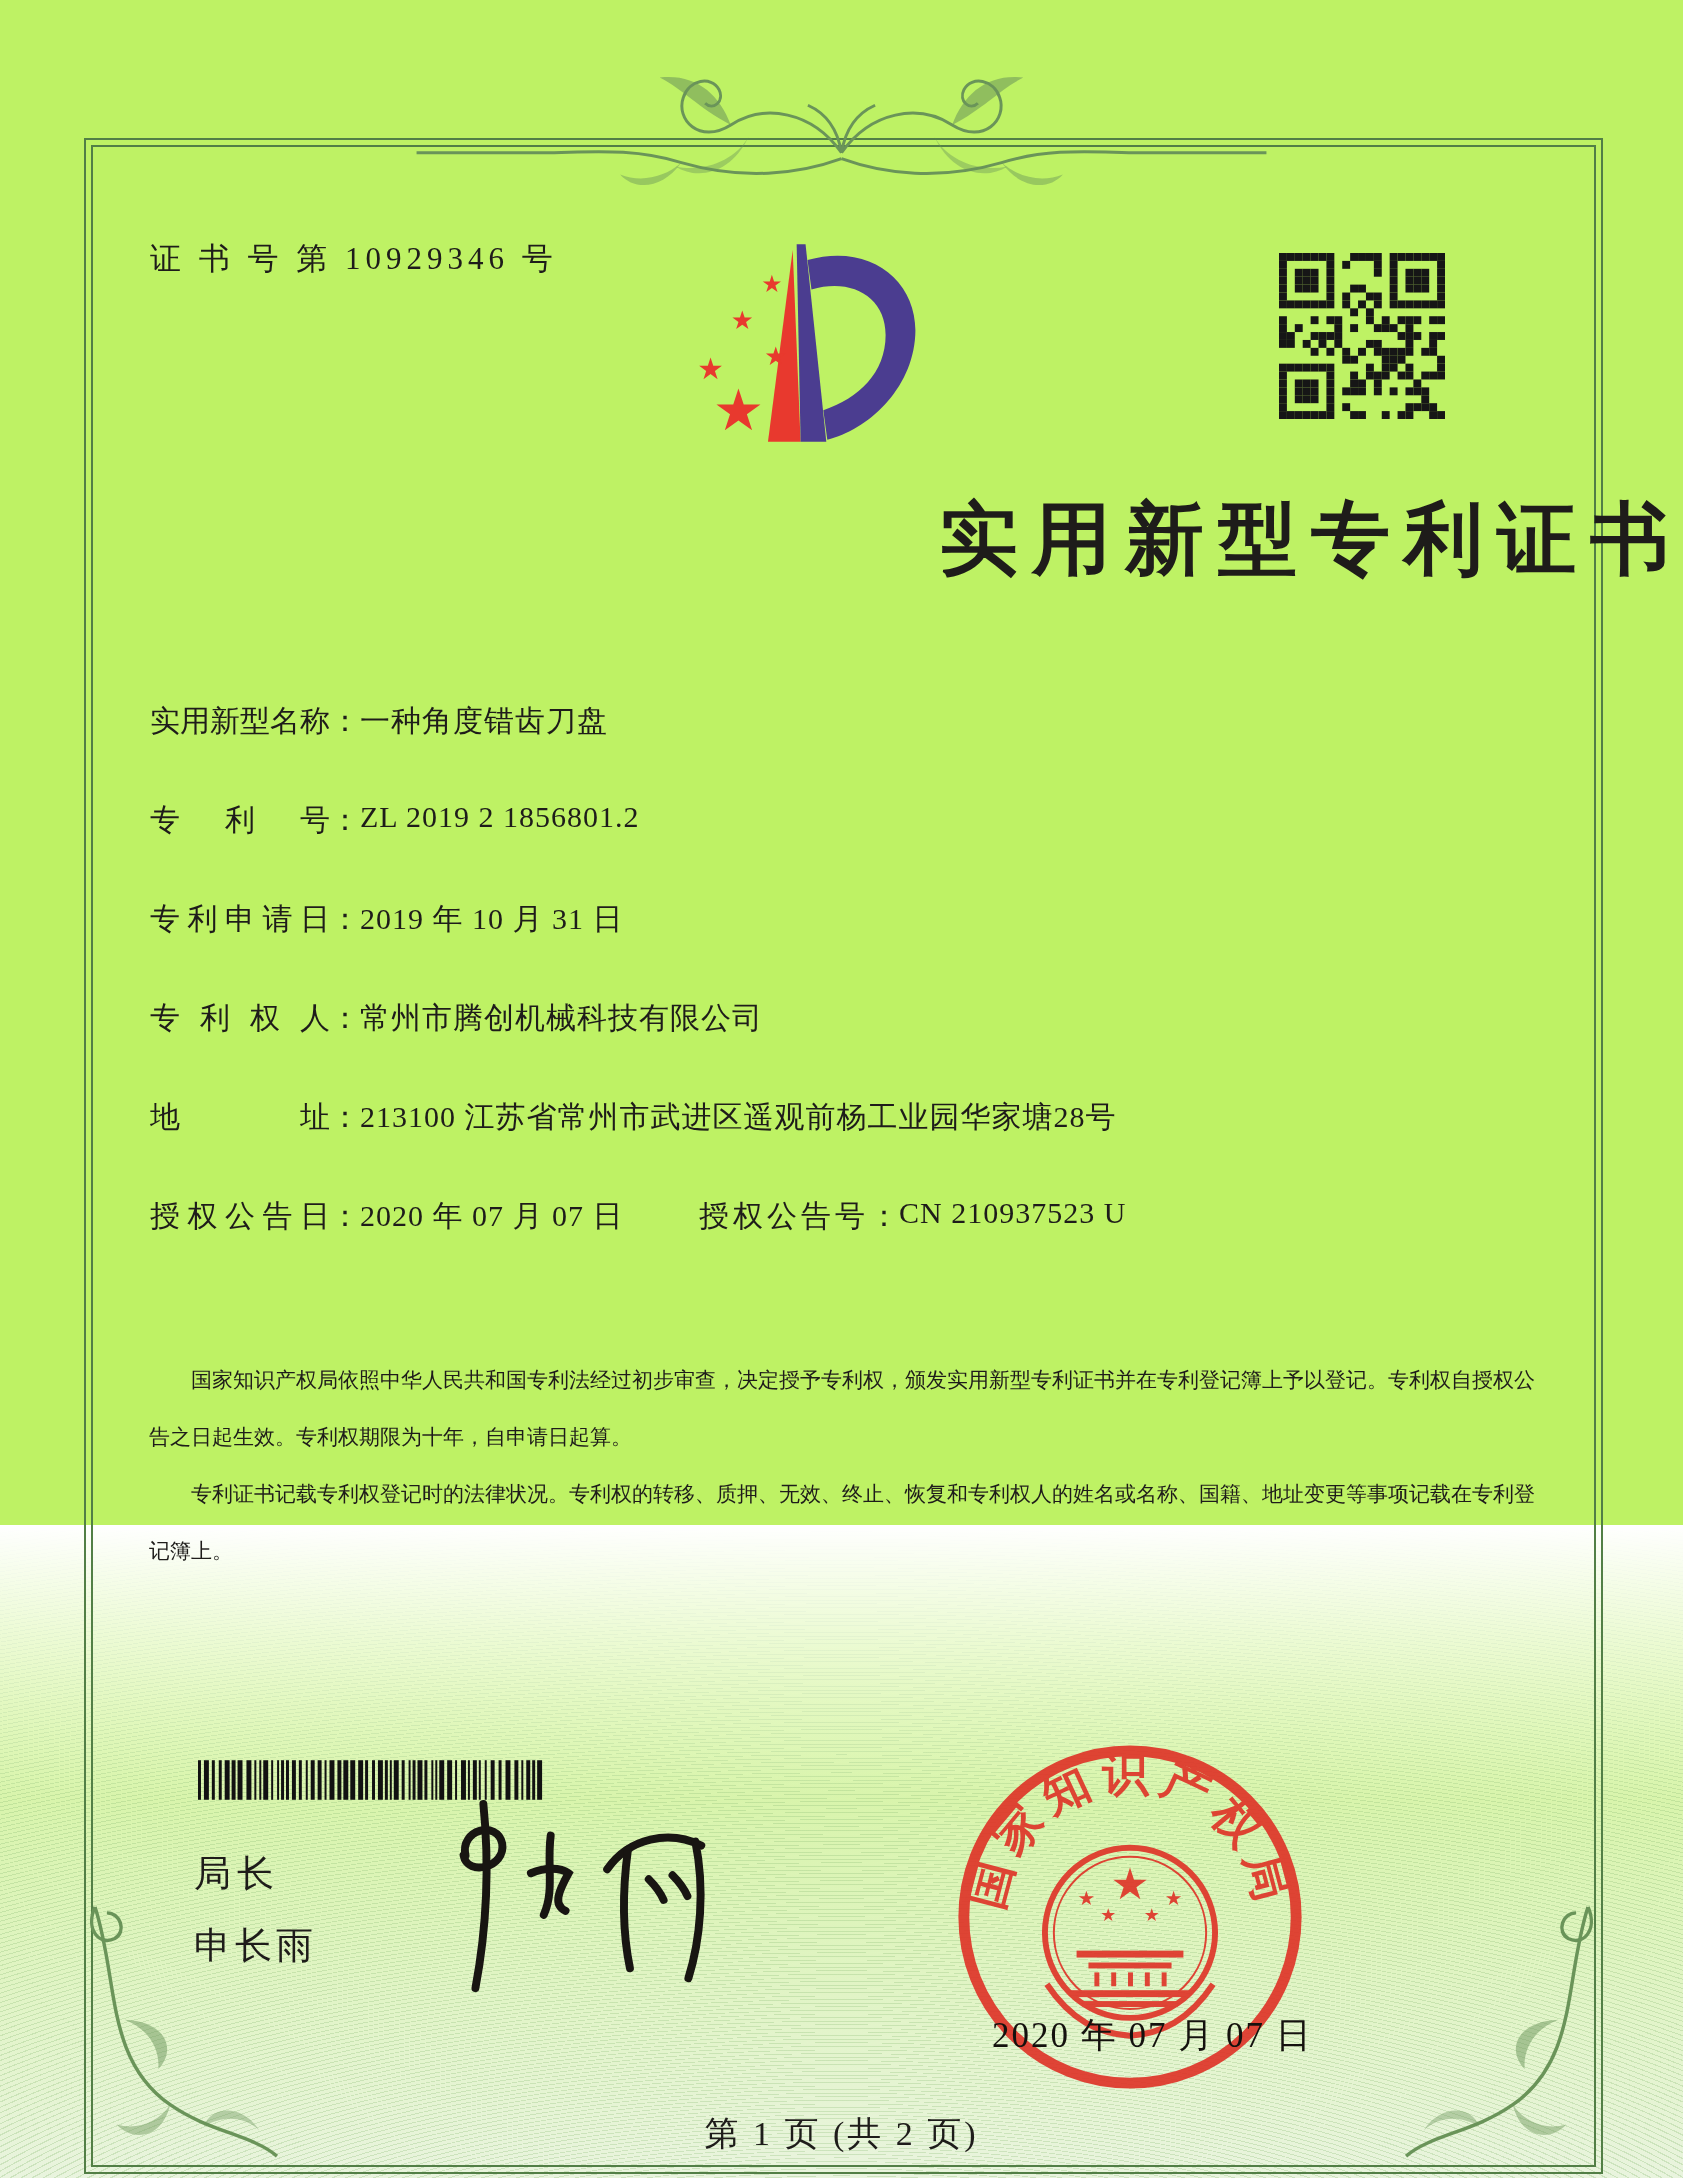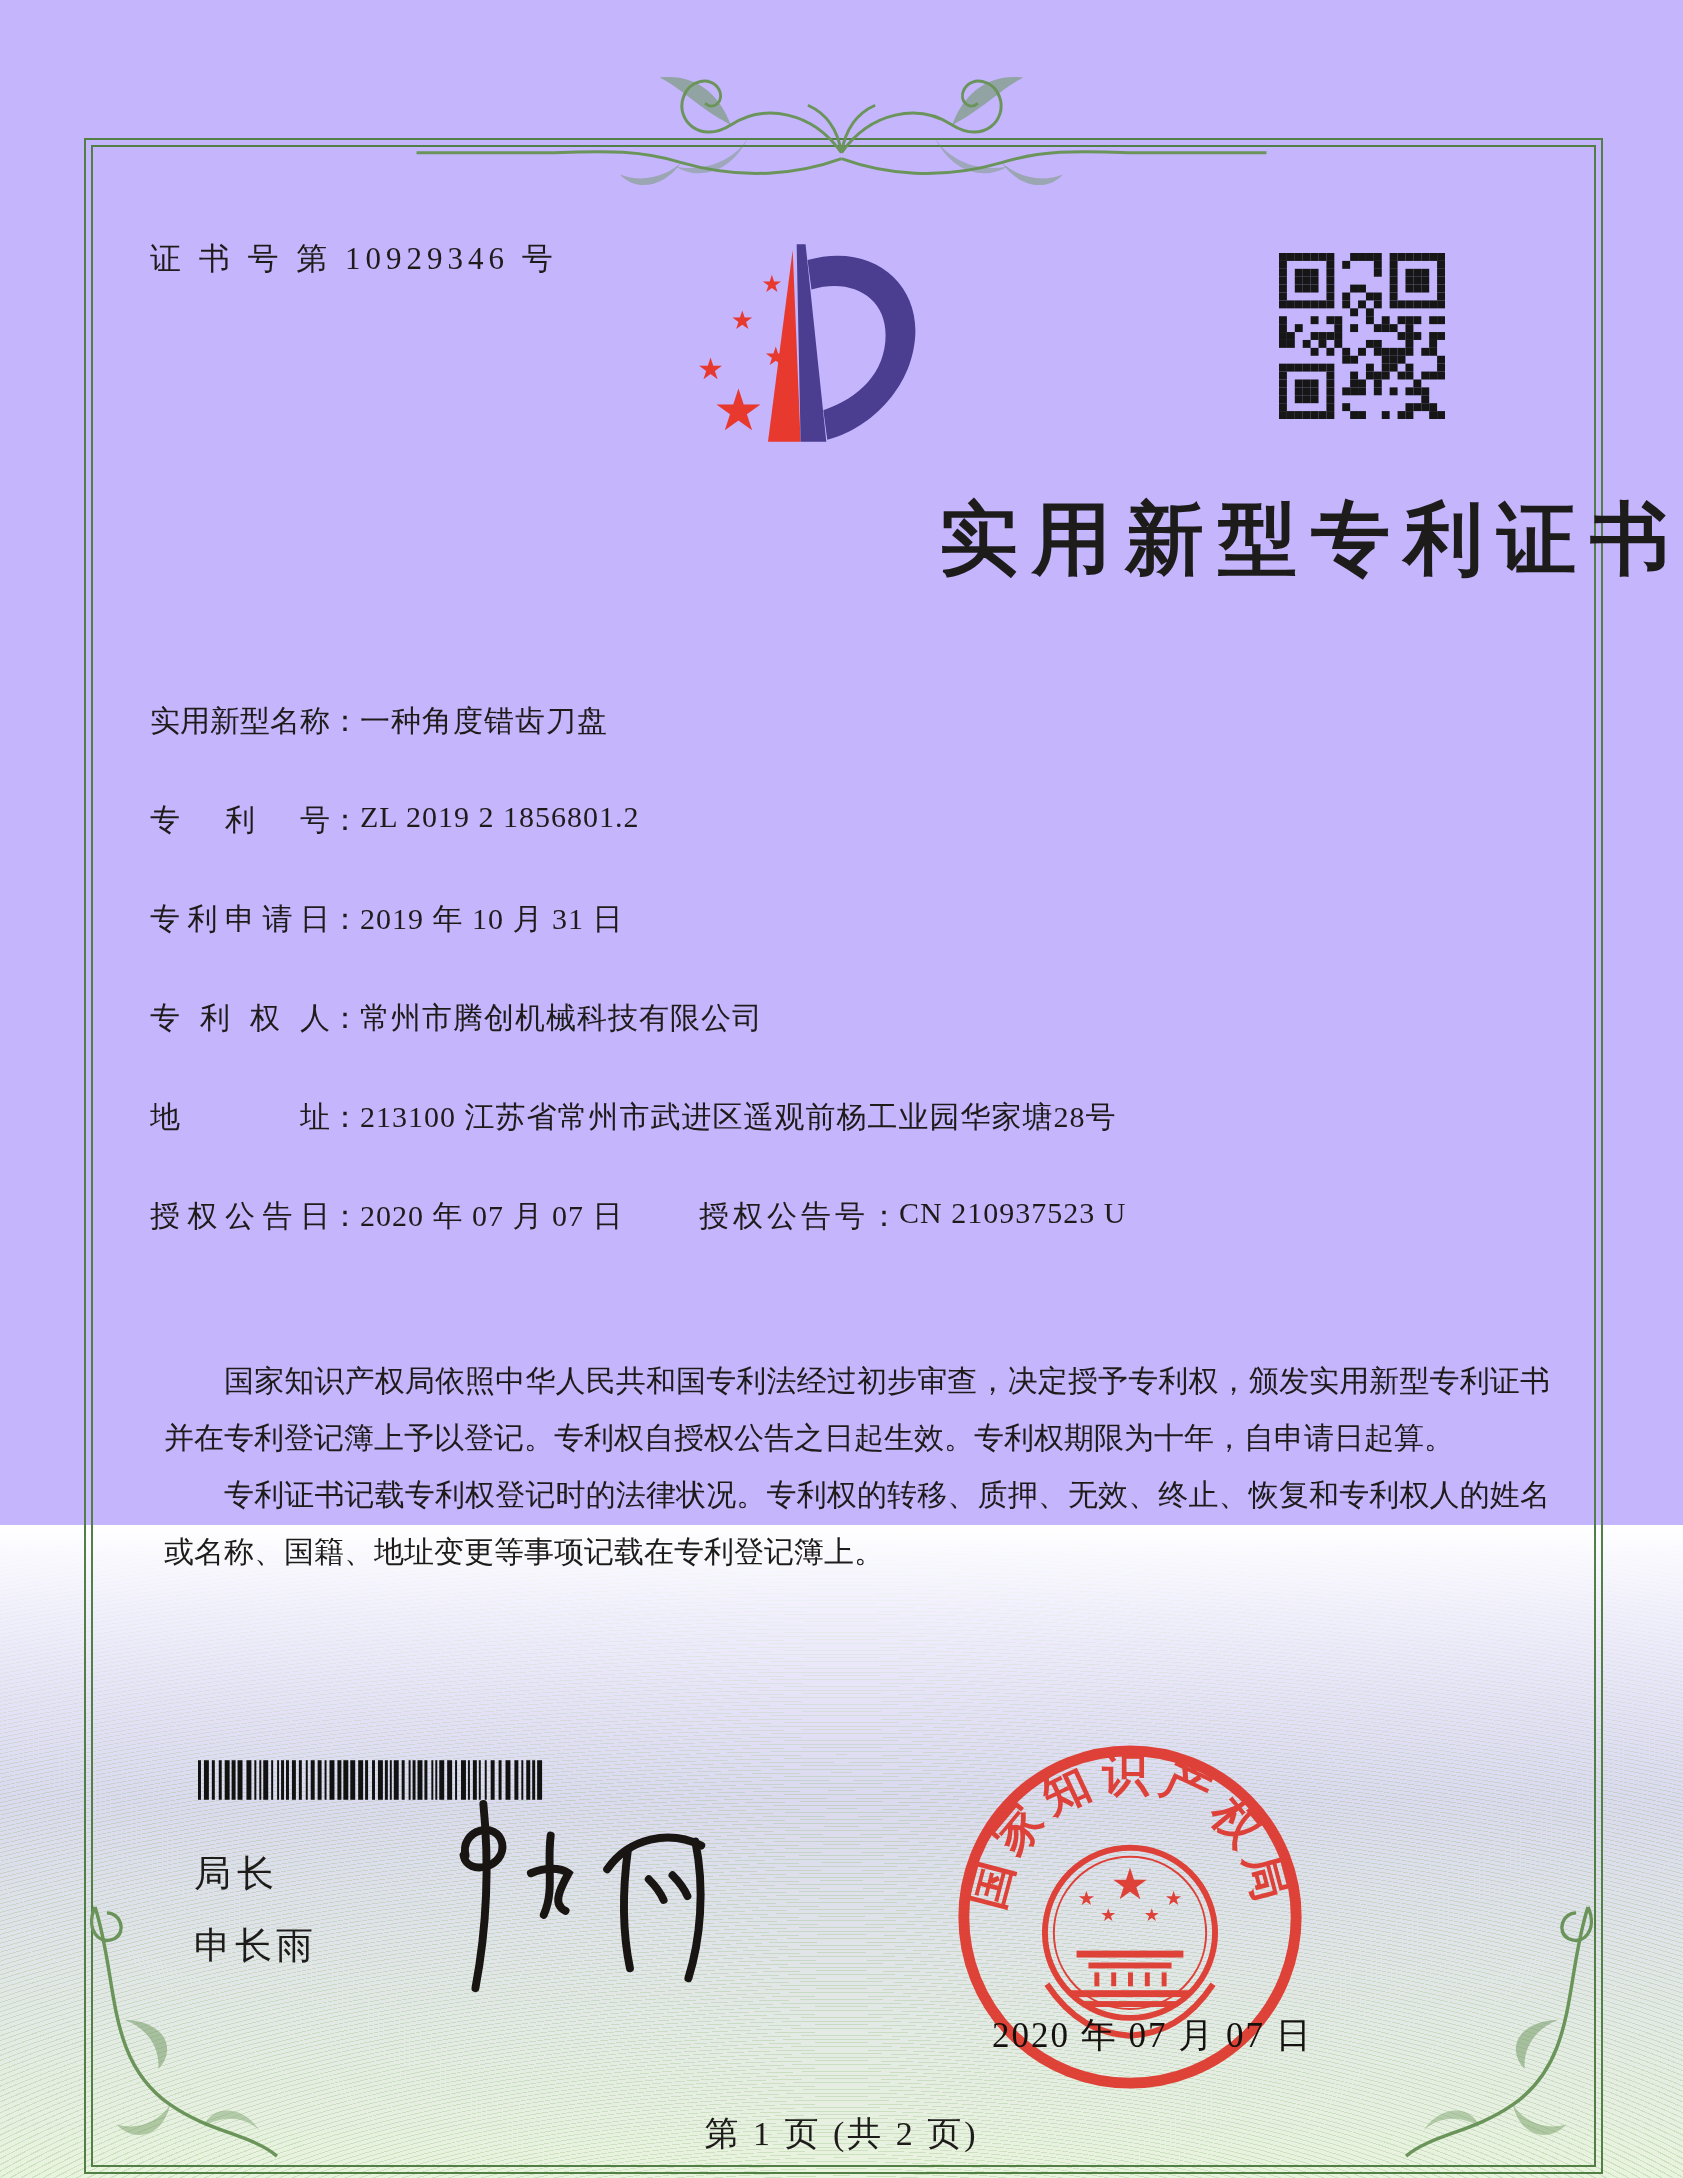--- a/index.html
+++ b/index.html
@@ -1,18 +1,18 @@
 <!DOCTYPE html>
 <html><head>
 <meta charset="utf-8">
 <style>
   html,body{margin:0;padding:0;background:#888;}
   .page{
     position:relative;width:1683px;height:2178px;margin:0 auto;
-    background:#c4b5fd;overflow:hidden;
+    background:#bef264;overflow:hidden;
     font-family:"Liberation Serif",serif;color:#1e1c1a;
   }
   
   .bg-waves{
     position:absolute;left:0;top:1525px;width:1683px;height:653px;z-index:0;
     background:
       linear-gradient(to bottom,#ffffff 0%,rgba(255,255,255,0) 42%),
       repeating-radial-gradient(1881px 752px at 50% 135%,rgba(139,188,118,.30) 0 2px,rgba(255,255,255,0) 2px 9px),
       linear-gradient(to bottom,rgba(247,252,242,.25),#e9f4de);
   }
@@ -30,22 +30,22 @@
     font-size:79px;font-weight:700;letter-spacing:14px;
   }
   .fields{position:absolute;left:150px;top:701px;width:1386px;z-index:3;font-size:30px;}
   .field-row{position:relative;height:99px;white-space:nowrap;}
   .f-label{display:inline-block;width:180px;text-align:justify;text-align-last:justify;vertical-align:top;}
   .f-colon{display:inline-block;width:30px;vertical-align:top;}
   .f-value{letter-spacing:1px;}
   .grant-no-group{position:absolute;left:549px;top:0;}
   .grant-no-group .f-label{width:auto;letter-spacing:4px;}
   .body-text{
-    position:absolute;left:164px;top:1352px;width:1386px;z-index:3;
-    font-size:30px;line-height:57px;text-align:justify;
+    position:absolute;left:149px;top:1352px;width:1386px;z-index:3;
+    font-size:21px;line-height:57px;text-align:justify;
   }
   .body-text p{margin:0;text-indent:2em;}
   .barcode{position:absolute;left:198px;top:1760px;width:352px;height:40px;z-index:3;}
   .signer-title{position:absolute;left:194px;top:1849px;z-index:3;font-family:Liberation Mono, monospace;font-size:37px;letter-spacing:6px;}
   .signer-name{position:absolute;left:194px;top:1921px;z-index:3;font-family:Liberation Sans, sans-serif;font-size:37px;letter-spacing:4px;}
   .signature{position:absolute;left:404px;top:1794px;width:337px;height:208px;z-index:3;}
   .seal{position:absolute;left:948px;top:1735px;width:364px;height:364px;z-index:3;opacity:.9;}
   .seal-date{position:absolute;left:992px;top:2012px;z-index:4;font-size:35px;letter-spacing:2px;color:#14110e;}
   .footer{position:absolute;left:0;top:2111px;width:1683px;z-index:3;text-align:center;font-size:34px;letter-spacing:3px;}
 </style>

